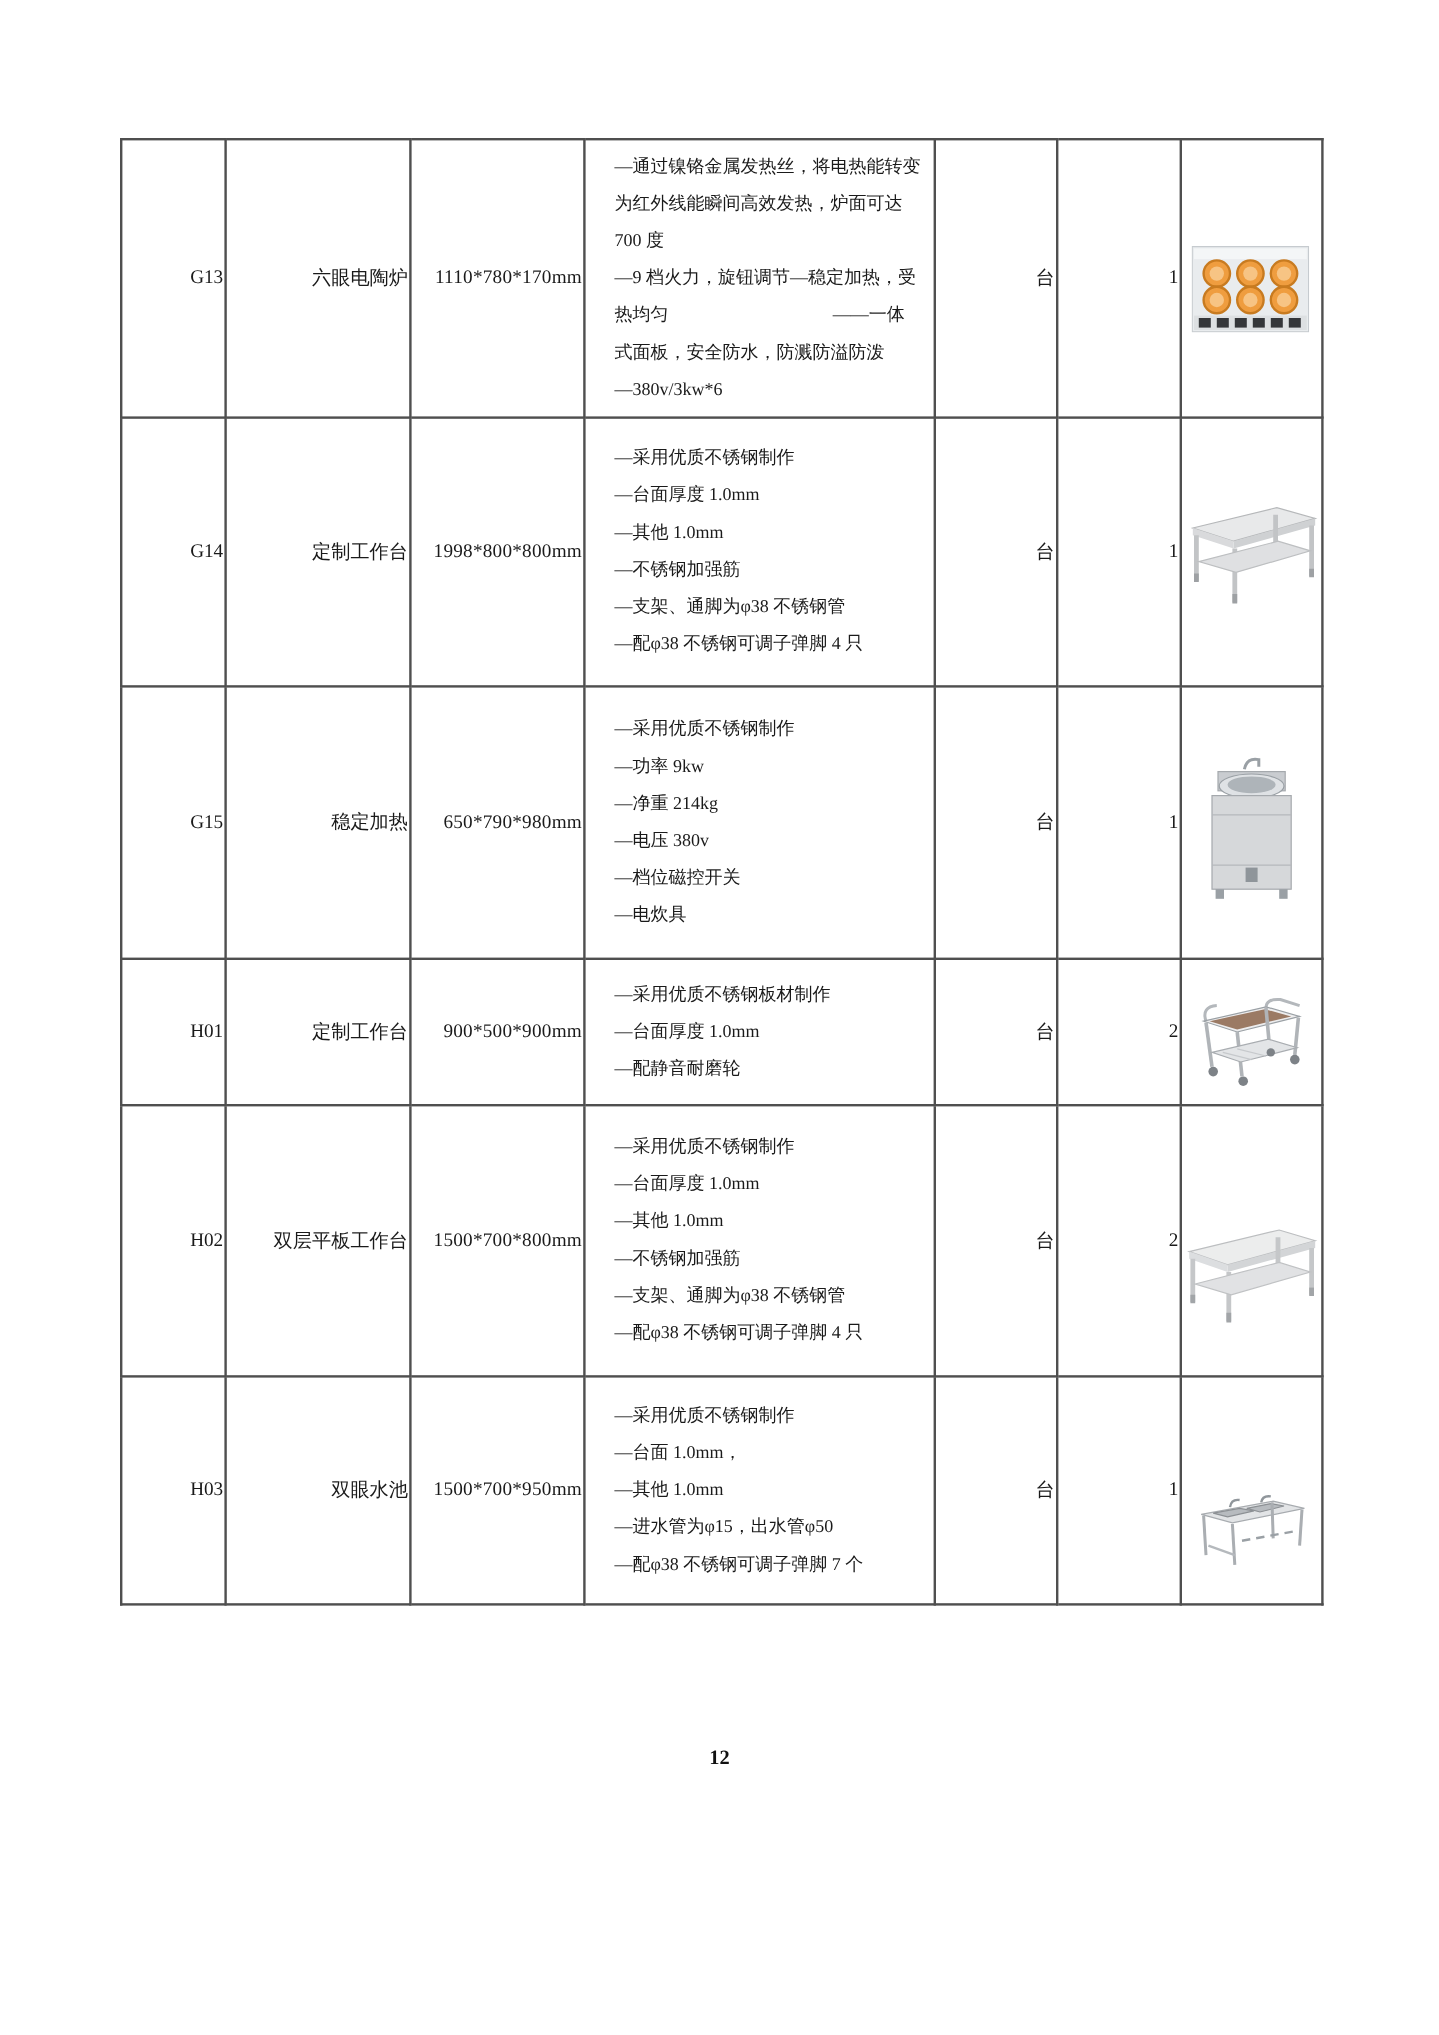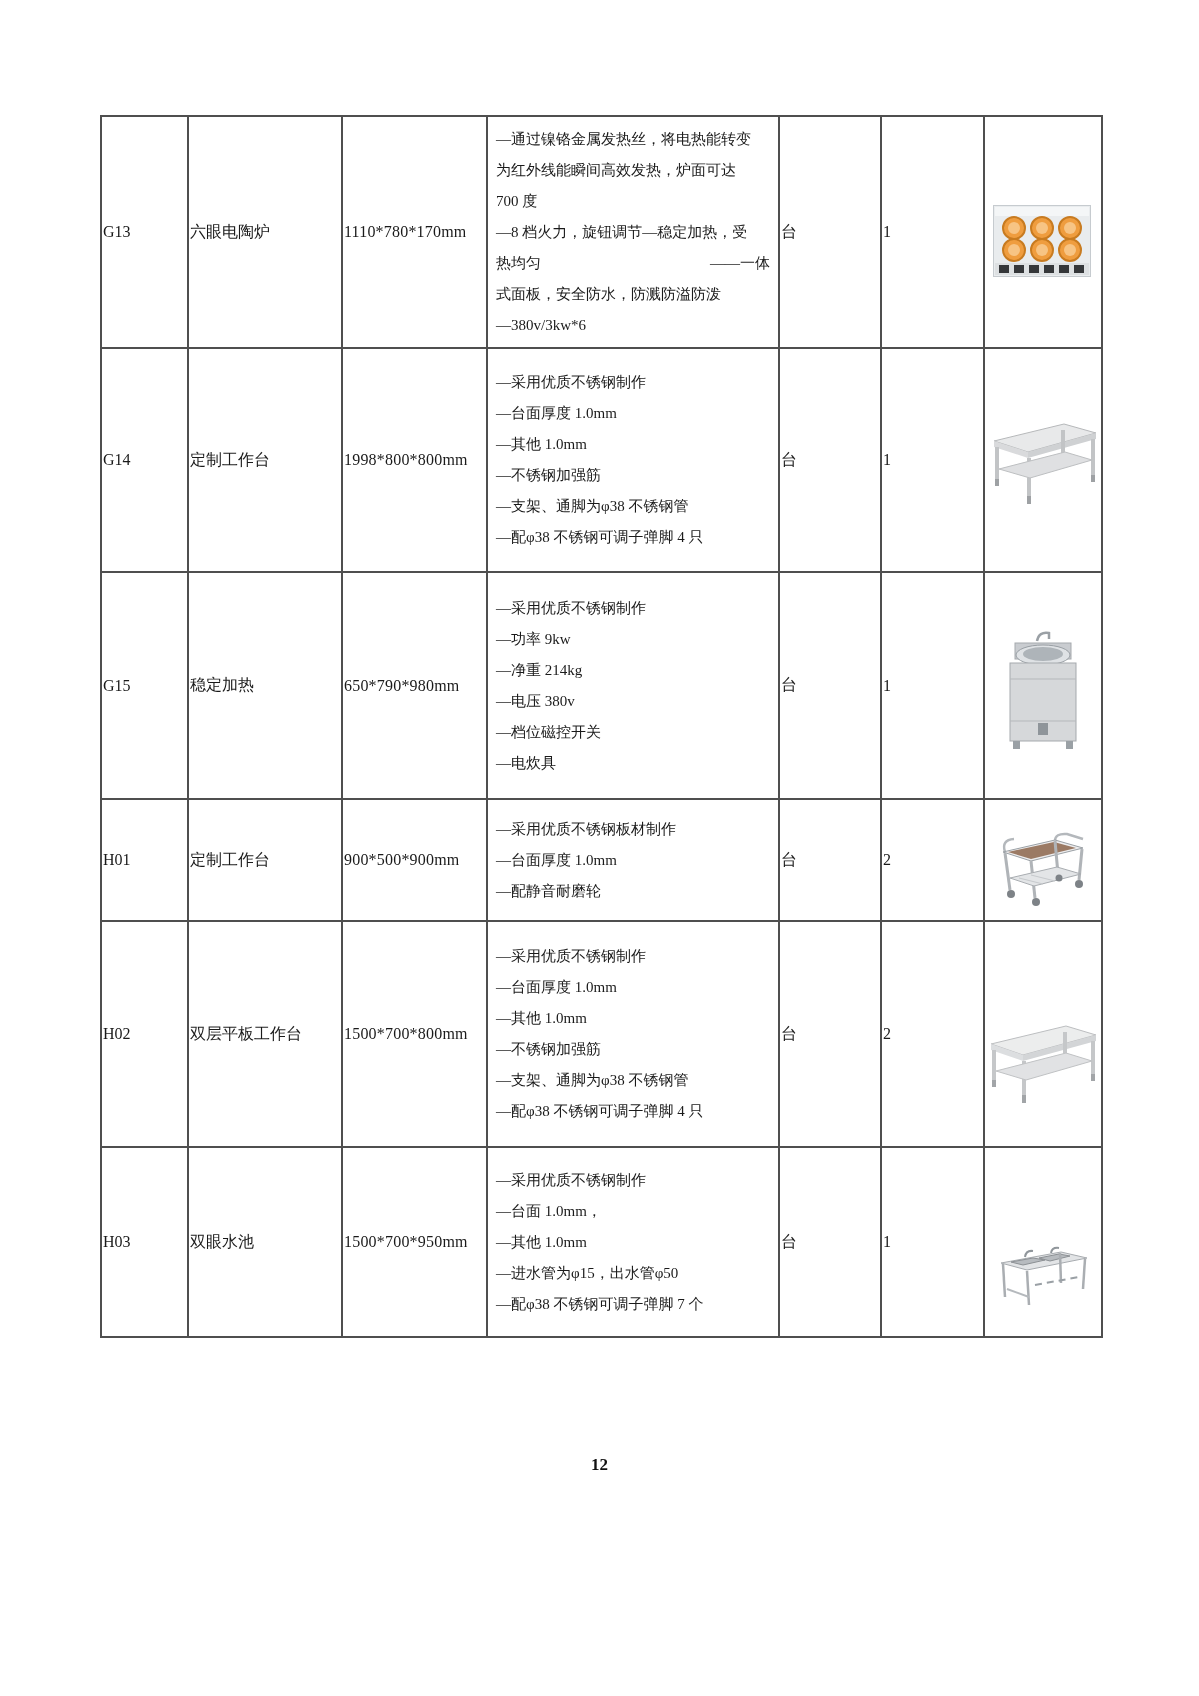--- a/index.html
+++ b/index.html
@@ -13,23 +13,23 @@
   table.spec{
     position:absolute;left:100px;top:115px;
     width:1001px;border-collapse:collapse;table-layout:fixed;
   }
   table.spec td{
     border:2px solid #4f4f4f;
     vertical-align:middle;
     font-size:16px;
     overflow:hidden;
   }
-  .c-code,.c-name,.c-dims,.c-unit,.c-qty{text-align:left;}
+  .c-code,.c-name,.c-dims,.c-unit,.c-qty{text-align:right;}
   .c-dims{font-size:15.5px;letter-spacing:0.2px;border-radius:11px;}
-  .c-desc{padding:6px 8px;}
+  .c-desc{padding:6px 24px;}
   .desc-line{
     line-height:31px;font-size:15px;white-space:nowrap;
   }
   .desc-line.split{display:flex;justify-content:space-between;gap:26px;}
   .c-img{text-align:center;vertical-align:top;}
   .c-img svg{display:inline-block;}
   .img-topleft{text-align:left;}
 
   .page-footer{
     position:absolute;left:0;right:0;top:1455px;
@@ -54,21 +54,21 @@
 
     <tbody>
         <tr style="height:232px">
       <td class="c-code">G13</td>
       <td class="c-name">六眼电陶炉</td>
       <td class="c-dims">1110*780*170mm</td>
       <td class="c-desc">
         <div class="desc-line">—通过镍铬金属发热丝，将电热能转变</div>
         <div class="desc-line">为红外线能瞬间高效发热，炉面可达</div>
         <div class="desc-line">700 度</div>
-        <div class="desc-line">—8 档火力，旋钮调节—稳定加热，受</div>
+        <div class="desc-line">—9 档火力，旋钮调节—稳定加热，受</div>
         <div class="desc-line split">
           <span>热均匀</span>
           <span>——一体</span>
         </div>
         <div class="desc-line">式面板，安全防水，防溅防溢防泼</div>
         <div class="desc-line">—380v/3kw*6</div>
       </td>
       <td class="c-unit">台</td>
       <td class="c-qty">1</td>
       <td class="c-img img-topleft" style="padding:22px 0 0 8px;">

